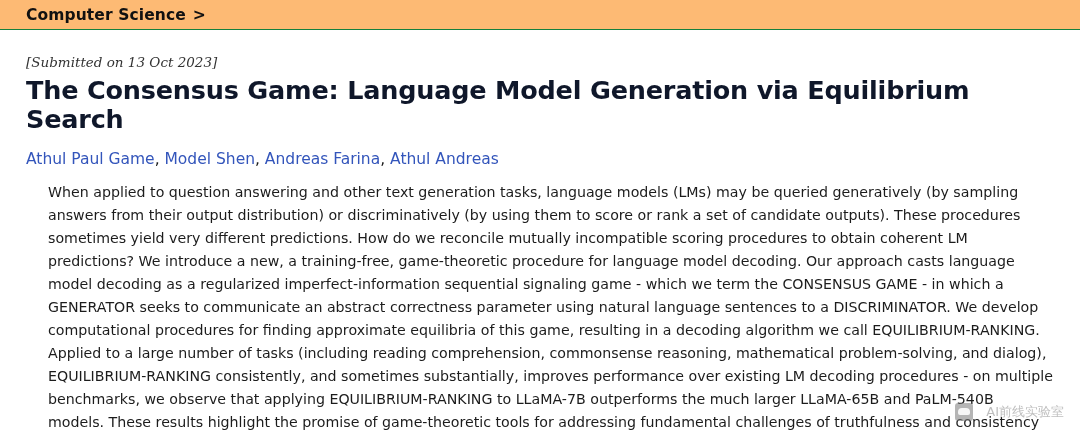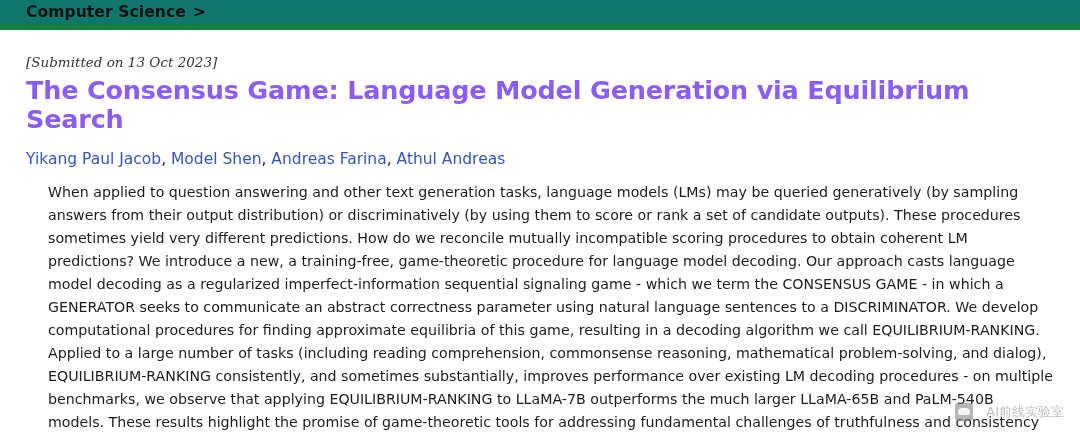--- a/index.html
+++ b/index.html
@@ -12,22 +12,22 @@
     background: #ffffff;
     font-family: "DejaVu Sans", sans-serif;
     color: #1a1a1a;
     overflow: hidden;
     position: relative;
   }
 
   
   .breadcrumb-bar {
     height: 30px;
-    background: #0f766e;
-    border-bottom: 6px solid #15803d;
+    background: #fdba74;
+    border-bottom: 1px solid #15803d;
     display: flex;
     align-items: center;
     padding: 0 26px;
     box-sizing: border-box;
     font-size: 15.5px;
     font-weight: bold;
     color: #111111;
     letter-spacing: 0.1px;
   }
   .breadcrumb-bar .crumb {
@@ -49,21 +49,21 @@
     font-style: italic;
     color: #333333;
     margin: 12px 0 6px 0;
     font-family: "DejaVu Serif", serif;
   }
 
   .paper-title {
     font-size: 25.5px;
     font-weight: bold;
     line-height: 1.15;
-    color: #8b5cf6;
+    color: #0f172a;
     margin: 0 0 14px 0;
     letter-spacing: -0.2px;
   }
 
   .authors {
     font-size: 15.5px;
     color: #3355bb;
     margin: 0 0 12px 0;
     line-height: 1.3;
   }
@@ -129,21 +129,21 @@
   <span class="sep">&gt;</span>
 </div>
 
 <div class="paper">
 
   <div class="submitted">[Submitted on 13 Oct 2023]</div>
 
   <h1 class="paper-title">The Consensus Game: Language Model Generation via Equilibrium Search</h1>
 
   <div class="authors">
-    <span class="author">Yikang Paul Jacob</span><span class="comma">, </span><span class="author">Model Shen</span><span class="comma">, </span><span class="author">Andreas Farina</span><span class="comma">, </span><span class="author">Athul Andreas</span>
+    <span class="author">Athul Paul Game</span><span class="comma">, </span><span class="author">Model Shen</span><span class="comma">, </span><span class="author">Andreas Farina</span><span class="comma">, </span><span class="author">Athul Andreas</span>
   </div>
 
   <div class="abstract-wrap">
     <p class="abstract">When applied to question answering and other text generation tasks, language models (LMs) may be queried generatively (by sampling answers from their output distribution) or discriminatively (by using them to score or rank a set of candidate outputs). These procedures sometimes yield very different predictions. How do we reconcile mutually incompatible scoring procedures to obtain coherent LM predictions? We introduce a new, a training-free, game-theoretic procedure for language model decoding. Our approach casts language model decoding as a regularized imperfect-information sequential signaling game - which we term the CONSENSUS GAME - in which a GENERATOR seeks to communicate an abstract correctness parameter using natural language sentences to a DISCRIMINATOR. We develop computational procedures for finding approximate equilibria of this game, resulting in a decoding algorithm we call EQUILIBRIUM-RANKING. Applied to a large number of tasks (including reading comprehension, commonsense reasoning, mathematical problem-solving, and dialog), EQUILIBRIUM-RANKING consistently, and sometimes substantially, improves performance over existing LM decoding procedures - on multiple benchmarks, we observe that applying EQUILIBRIUM-RANKING to LLaMA-7B outperforms the much larger LLaMA-65B and PaLM-540B models. These results highlight the promise of game-theoretic tools for addressing fundamental challenges of truthfulness and consistency in LMs.</p>
   </div>
 
 </div>
 
 <div class="watermark">
   <span class="wm-logo"></span>

